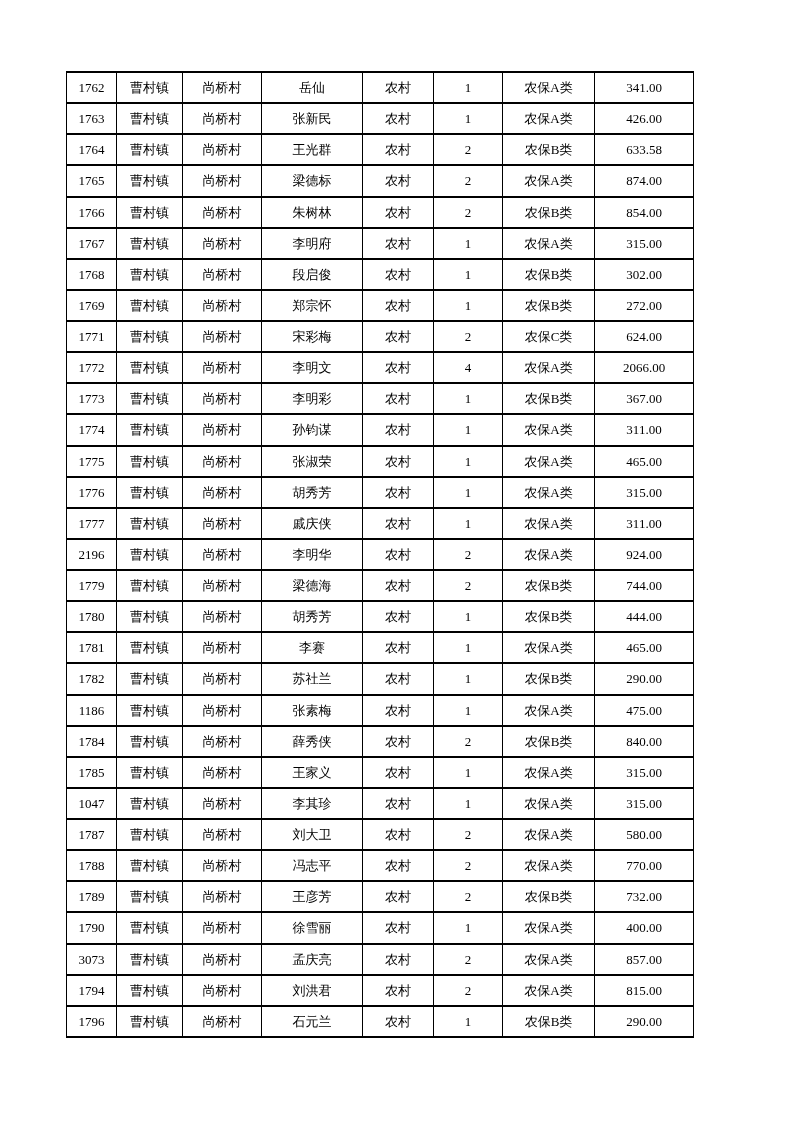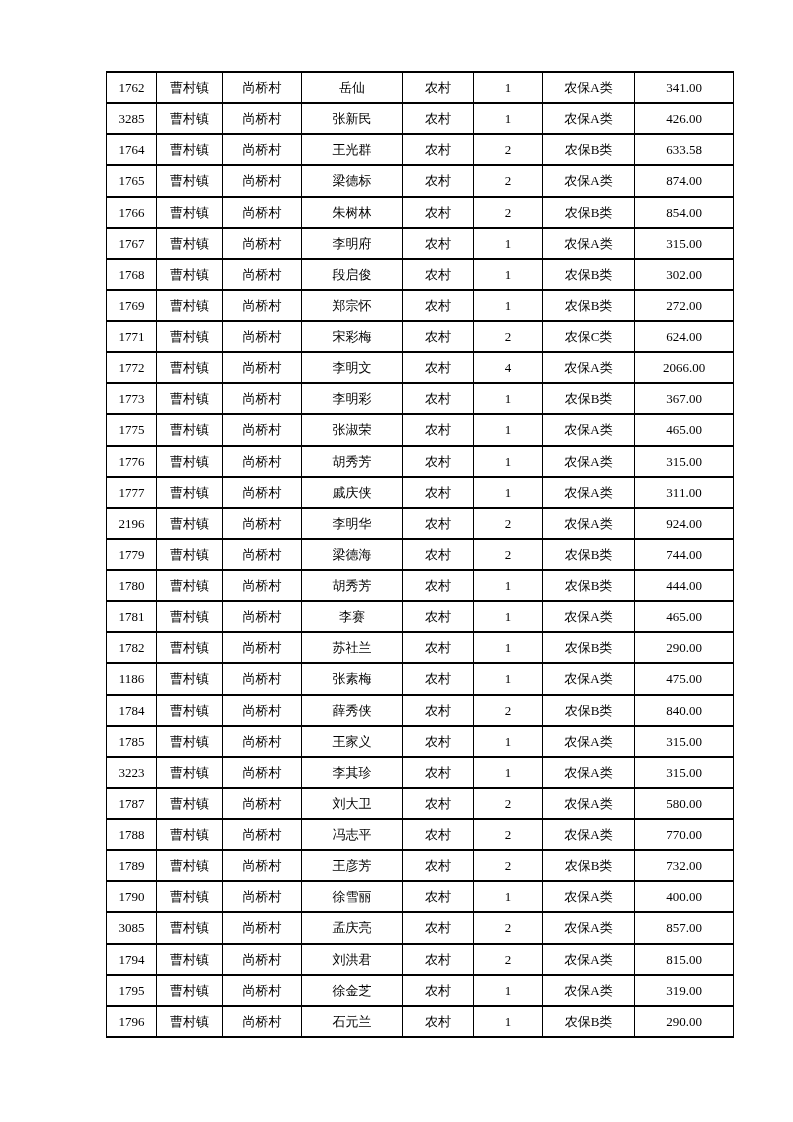--- a/index.html
+++ b/index.html
@@ -16,21 +16,20 @@
     font-family: "Liberation Serif", "DejaVu Serif", serif;
   }
   table.grid {
     position: absolute;
     left: 66px;
     top: 71px;
     width: 627px;
     height: 967px;
     border-collapse: collapse;
     table-layout: fixed;
-    margin-left: 40px;
   }
   table.grid td {
     border: 1px solid #000000;
     border-top-width: 2px;
     border-bottom-width: 2px;
     padding: 0;
     text-align: center;
     vertical-align: middle;
     font-size: 13px;
     line-height: 1;
@@ -59,21 +58,21 @@
     <td>1762</td>
     <td>曹村镇</td>
     <td>尚桥村</td>
     <td>岳仙</td>
     <td>农村</td>
     <td>1</td>
     <td>农保A类</td>
     <td>341.00</td>
   </tr>
         <tr>
-    <td>3285</td>
+    <td>1763</td>
     <td>曹村镇</td>
     <td>尚桥村</td>
     <td>张新民</td>
     <td>农村</td>
     <td>1</td>
     <td>农保A类</td>
     <td>426.00</td>
   </tr>
         <tr>
     <td>1764</td>
@@ -159,20 +158,30 @@
     <td>1773</td>
     <td>曹村镇</td>
     <td>尚桥村</td>
     <td>李明彩</td>
     <td>农村</td>
     <td>1</td>
     <td>农保B类</td>
     <td>367.00</td>
   </tr>
         <tr>
+    <td>1774</td>
+    <td>曹村镇</td>
+    <td>尚桥村</td>
+    <td>孙钧谋</td>
+    <td>农村</td>
+    <td>1</td>
+    <td>农保A类</td>
+    <td>311.00</td>
+  </tr>
+        <tr>
     <td>1775</td>
     <td>曹村镇</td>
     <td>尚桥村</td>
     <td>张淑荣</td>
     <td>农村</td>
     <td>1</td>
     <td>农保A类</td>
     <td>465.00</td>
   </tr>
         <tr>
@@ -269,21 +278,21 @@
     <td>1785</td>
     <td>曹村镇</td>
     <td>尚桥村</td>
     <td>王家义</td>
     <td>农村</td>
     <td>1</td>
     <td>农保A类</td>
     <td>315.00</td>
   </tr>
         <tr>
-    <td>3223</td>
+    <td>1047</td>
     <td>曹村镇</td>
     <td>尚桥村</td>
     <td>李其珍</td>
     <td>农村</td>
     <td>1</td>
     <td>农保A类</td>
     <td>315.00</td>
   </tr>
         <tr>
     <td>1787</td>
@@ -319,48 +328,38 @@
     <td>1790</td>
     <td>曹村镇</td>
     <td>尚桥村</td>
     <td>徐雪丽</td>
     <td>农村</td>
     <td>1</td>
     <td>农保A类</td>
     <td>400.00</td>
   </tr>
         <tr>
-    <td>3085</td>
+    <td>3073</td>
     <td>曹村镇</td>
     <td>尚桥村</td>
     <td>孟庆亮</td>
     <td>农村</td>
     <td>2</td>
     <td>农保A类</td>
     <td>857.00</td>
   </tr>
         <tr>
     <td>1794</td>
     <td>曹村镇</td>
     <td>尚桥村</td>
     <td>刘洪君</td>
     <td>农村</td>
     <td>2</td>
     <td>农保A类</td>
     <td>815.00</td>
-  </tr>
-        <tr>
-    <td>1795</td>
-    <td>曹村镇</td>
-    <td>尚桥村</td>
-    <td>徐金芝</td>
-    <td>农村</td>
-    <td>1</td>
-    <td>农保A类</td>
-    <td>319.00</td>
   </tr>
         <tr>
     <td>1796</td>
     <td>曹村镇</td>
     <td>尚桥村</td>
     <td>石元兰</td>
     <td>农村</td>
     <td>1</td>
     <td>农保B类</td>
     <td>290.00</td>

